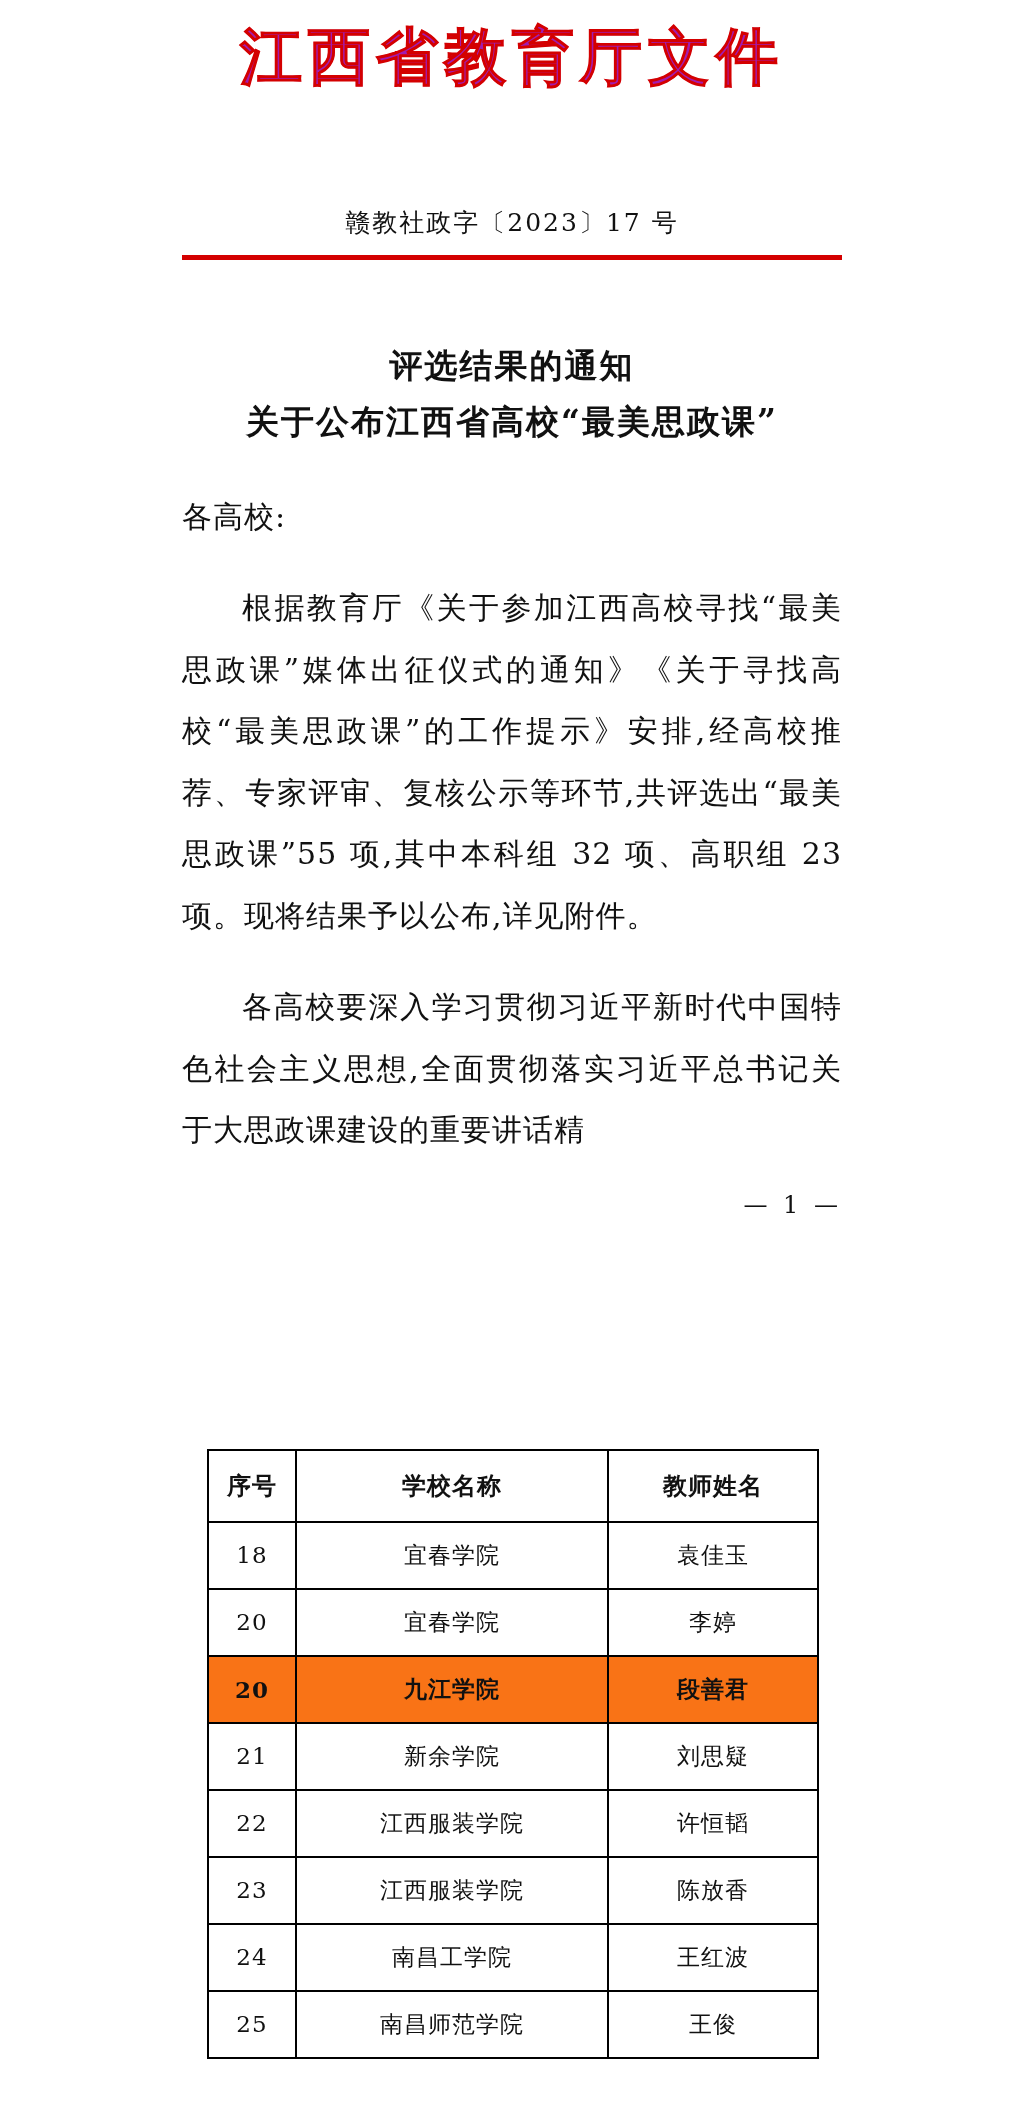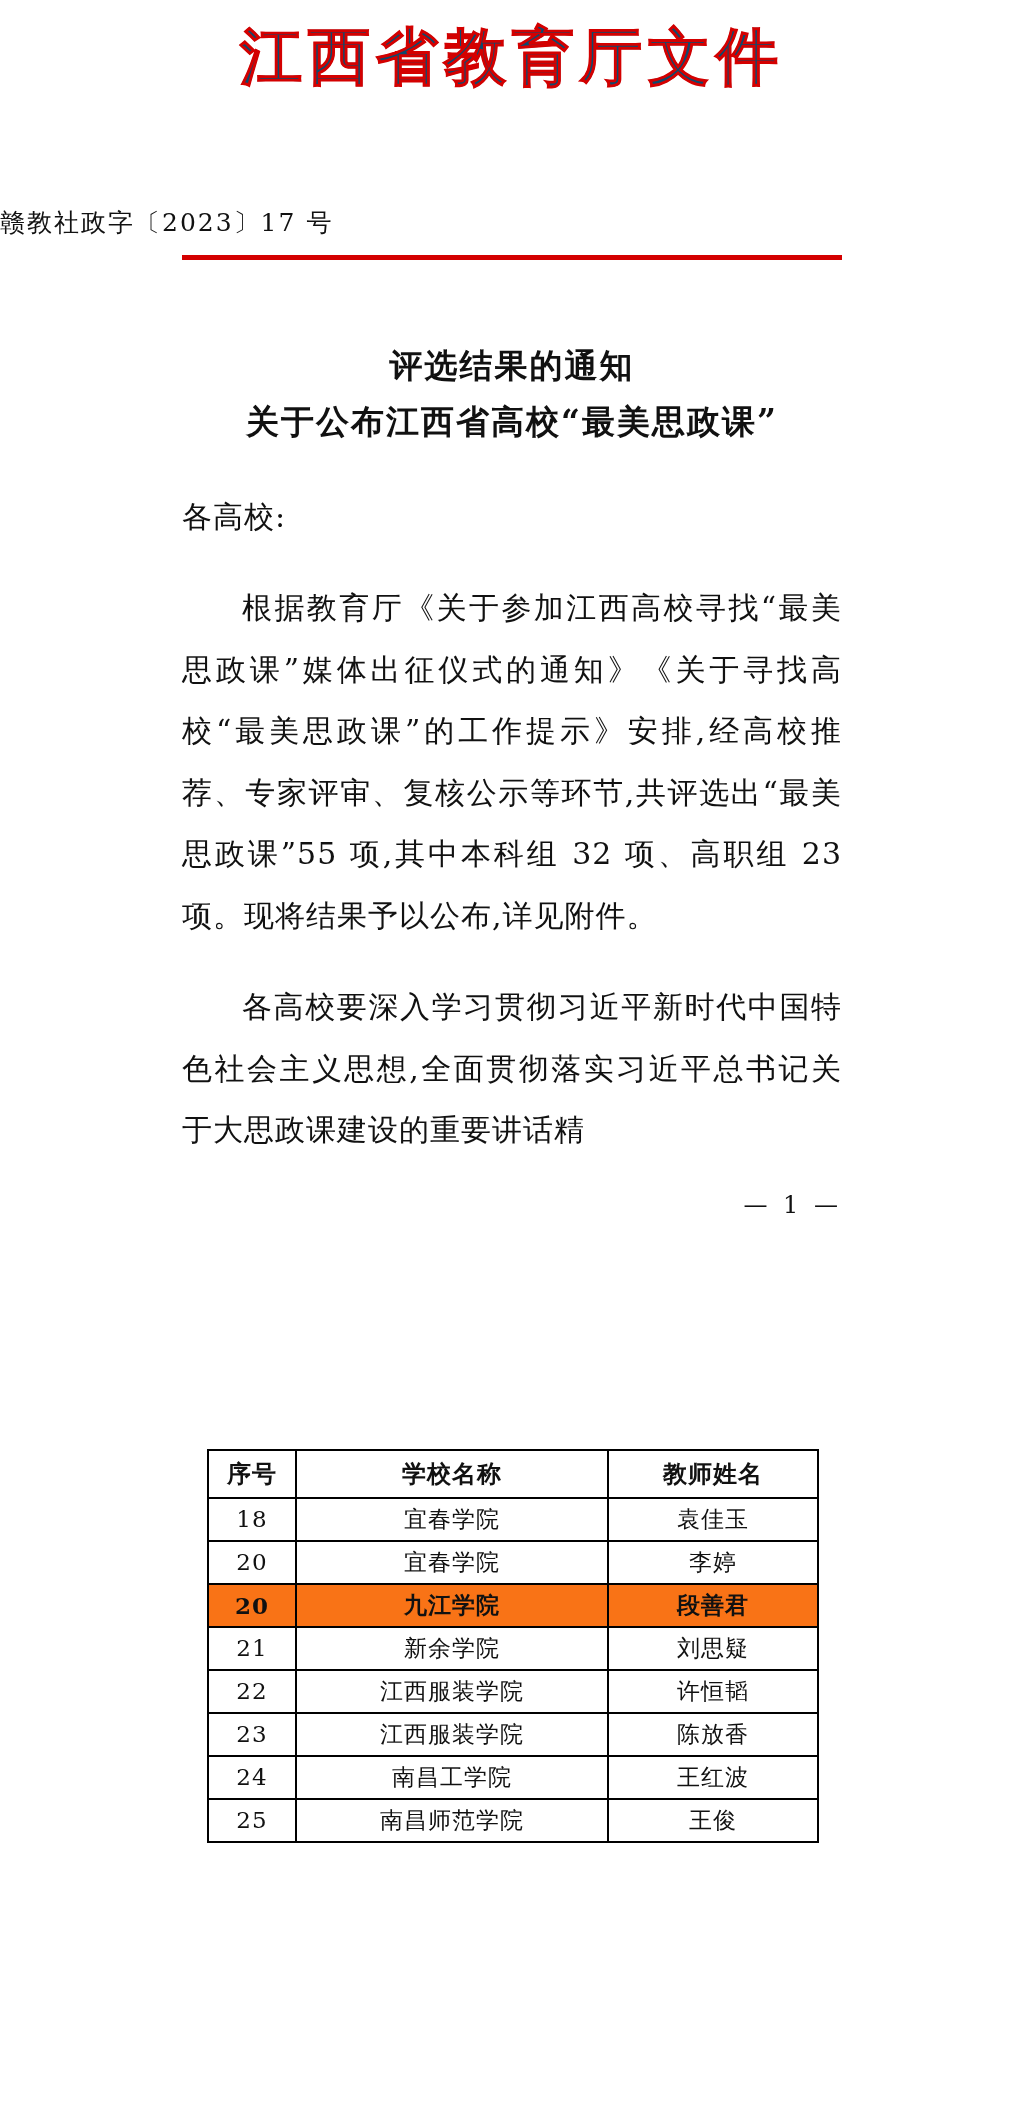--- a/index.html
+++ b/index.html
@@ -19,33 +19,33 @@
     background: #ffffff;
     overflow: hidden;
   }
 
   
   .masthead {
     text-align: center;
     padding-top: 18px;
   }
   .masthead-title {
-    color: #0c4a6e;
+    color: #a21caf;
     font-size: 62px;
     font-weight: bold;
     letter-spacing: 6px;
     line-height: 1.25;
     font-family: "DejaVu Serif", "Liberation Serif", serif;
     -webkit-text-stroke: 1px #d40000;
   }
 
   
   .docnum-block {
     margin-top: 110px;
-    text-align: left;
+    text-align: center;
   }
   .docnum {
     font-size: 25px;
     letter-spacing: 2px;
     color: #111;
     display: inline-block;
     padding-bottom: 10px;
   }
   .red-rule {
     width: 660px;
@@ -103,21 +103,21 @@
     width: 100%;
     table-layout: fixed;
   }
   table.result-table th,
   table.result-table td {
     border: 2px solid #000000;
     height: 41px;
     text-align: center;
     font-size: 23px;
     letter-spacing: 1px;
-    padding: 0;
+    padding: 12px;
   }
   table.result-table th {
     font-weight: bold;
     font-size: 24px;
     height: 46px;
   }
   col.c-no    { width: 88px; }
   col.c-school{ width: 312px; }
   col.c-name  { width: 210px; }
   tr.highlight td {

